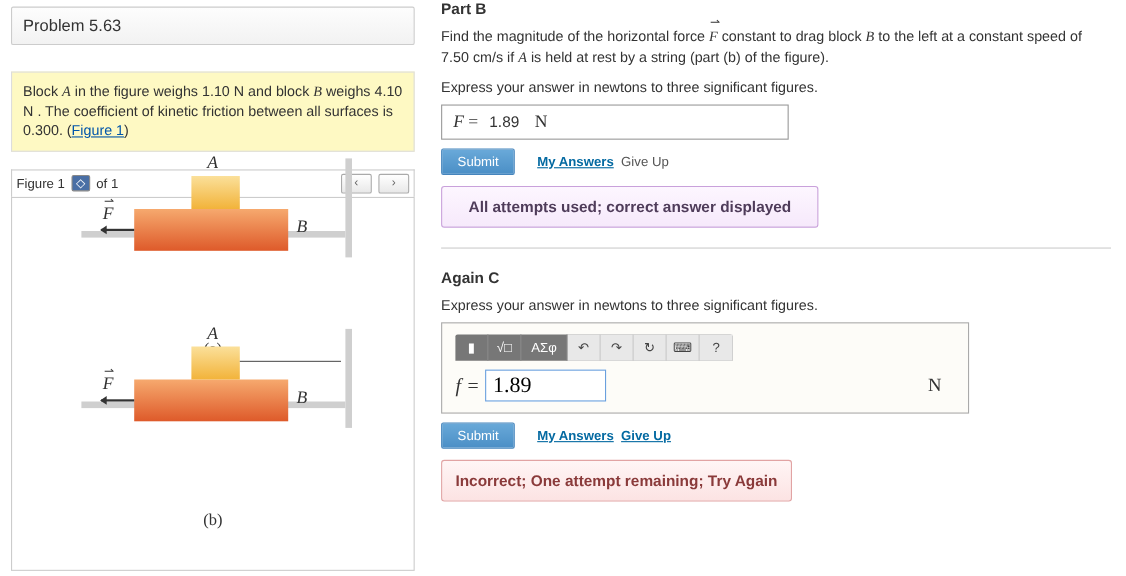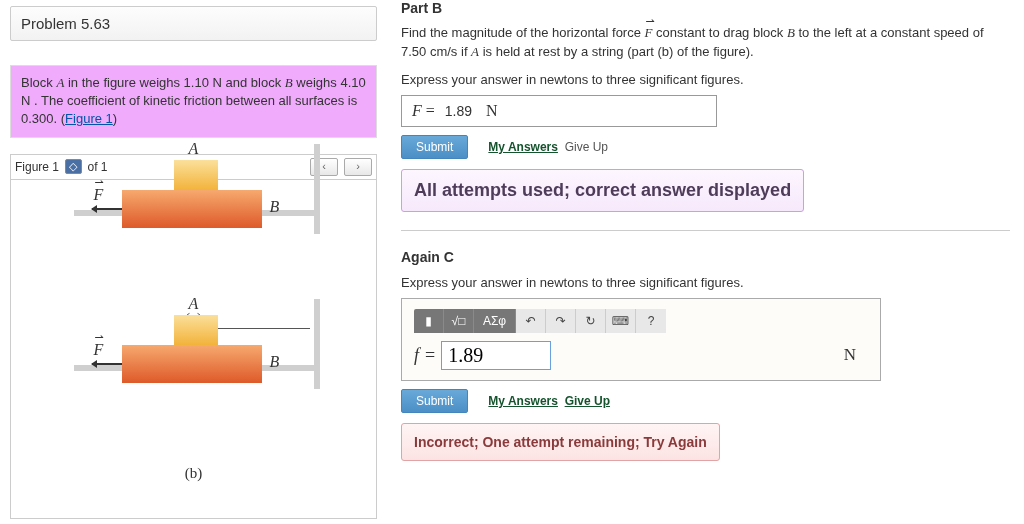--- a/index.html
+++ b/index.html
@@ -18,21 +18,21 @@
 .problem-header {
   border: 1px solid #ccc;
   border-radius: 2px;
   background: linear-gradient(#fdfdfd,#f2f2f2);
   padding: 8px 10px;
   font-size: 15px;
   margin-bottom: 24px;
 }
 .problem-desc {
   border: 1px solid #ddd;
-  background: #f0abfc;
+  background: #fef9c3;
   padding: 8px 10px;
   margin-bottom: 16px;
   line-height: 1.4;
 }
 .figure-link { color: #0055aa; text-decoration: underline; cursor: pointer; }
 
 .fig-nav {
   display: flex;
   align-items: center;
   gap: 6px;
@@ -119,28 +119,28 @@
 .answer-box .val { font-style: normal; font-family: Arial; font-size: 14px; margin: 0 6px; }
 .submitrow { display: flex; align-items: center; gap: 20px; font-size: 12px; }
 .btn-submit {
   background: linear-gradient(#69a9d9,#4b8fc6);
   color: #fff;
   border: 1px solid #4585bd;
   padding: 4px 14px;
   font-size: 12px;
   border-radius: 2px;
 }
-.link { color: #14532d; text-decoration: underline; font-weight: bold; }
+.link { color: #0369a1; text-decoration: underline; font-weight: bold; }
 .giveup { color: #555; }
 .feedback {
   margin-top: 10px;
   border: 1px solid #c9a1db;
   background: linear-gradient(#fdf6ff,#f6e9fb);
-  padding: 10px 12px;
-  font-size: 18px;
+  padding: 10px 24px;
+  font-size: 14px;
   font-weight: bold;
   color: #4f3c5a;
   border-radius: 3px;
   display: inline-block;
 }
 .feedback-incorrect {
   margin-top: 10px;
   border: 1px solid #e1a3a3;
   background: linear-gradient(#fff5f5,#fce3e3);
   padding: 10px 12px;

